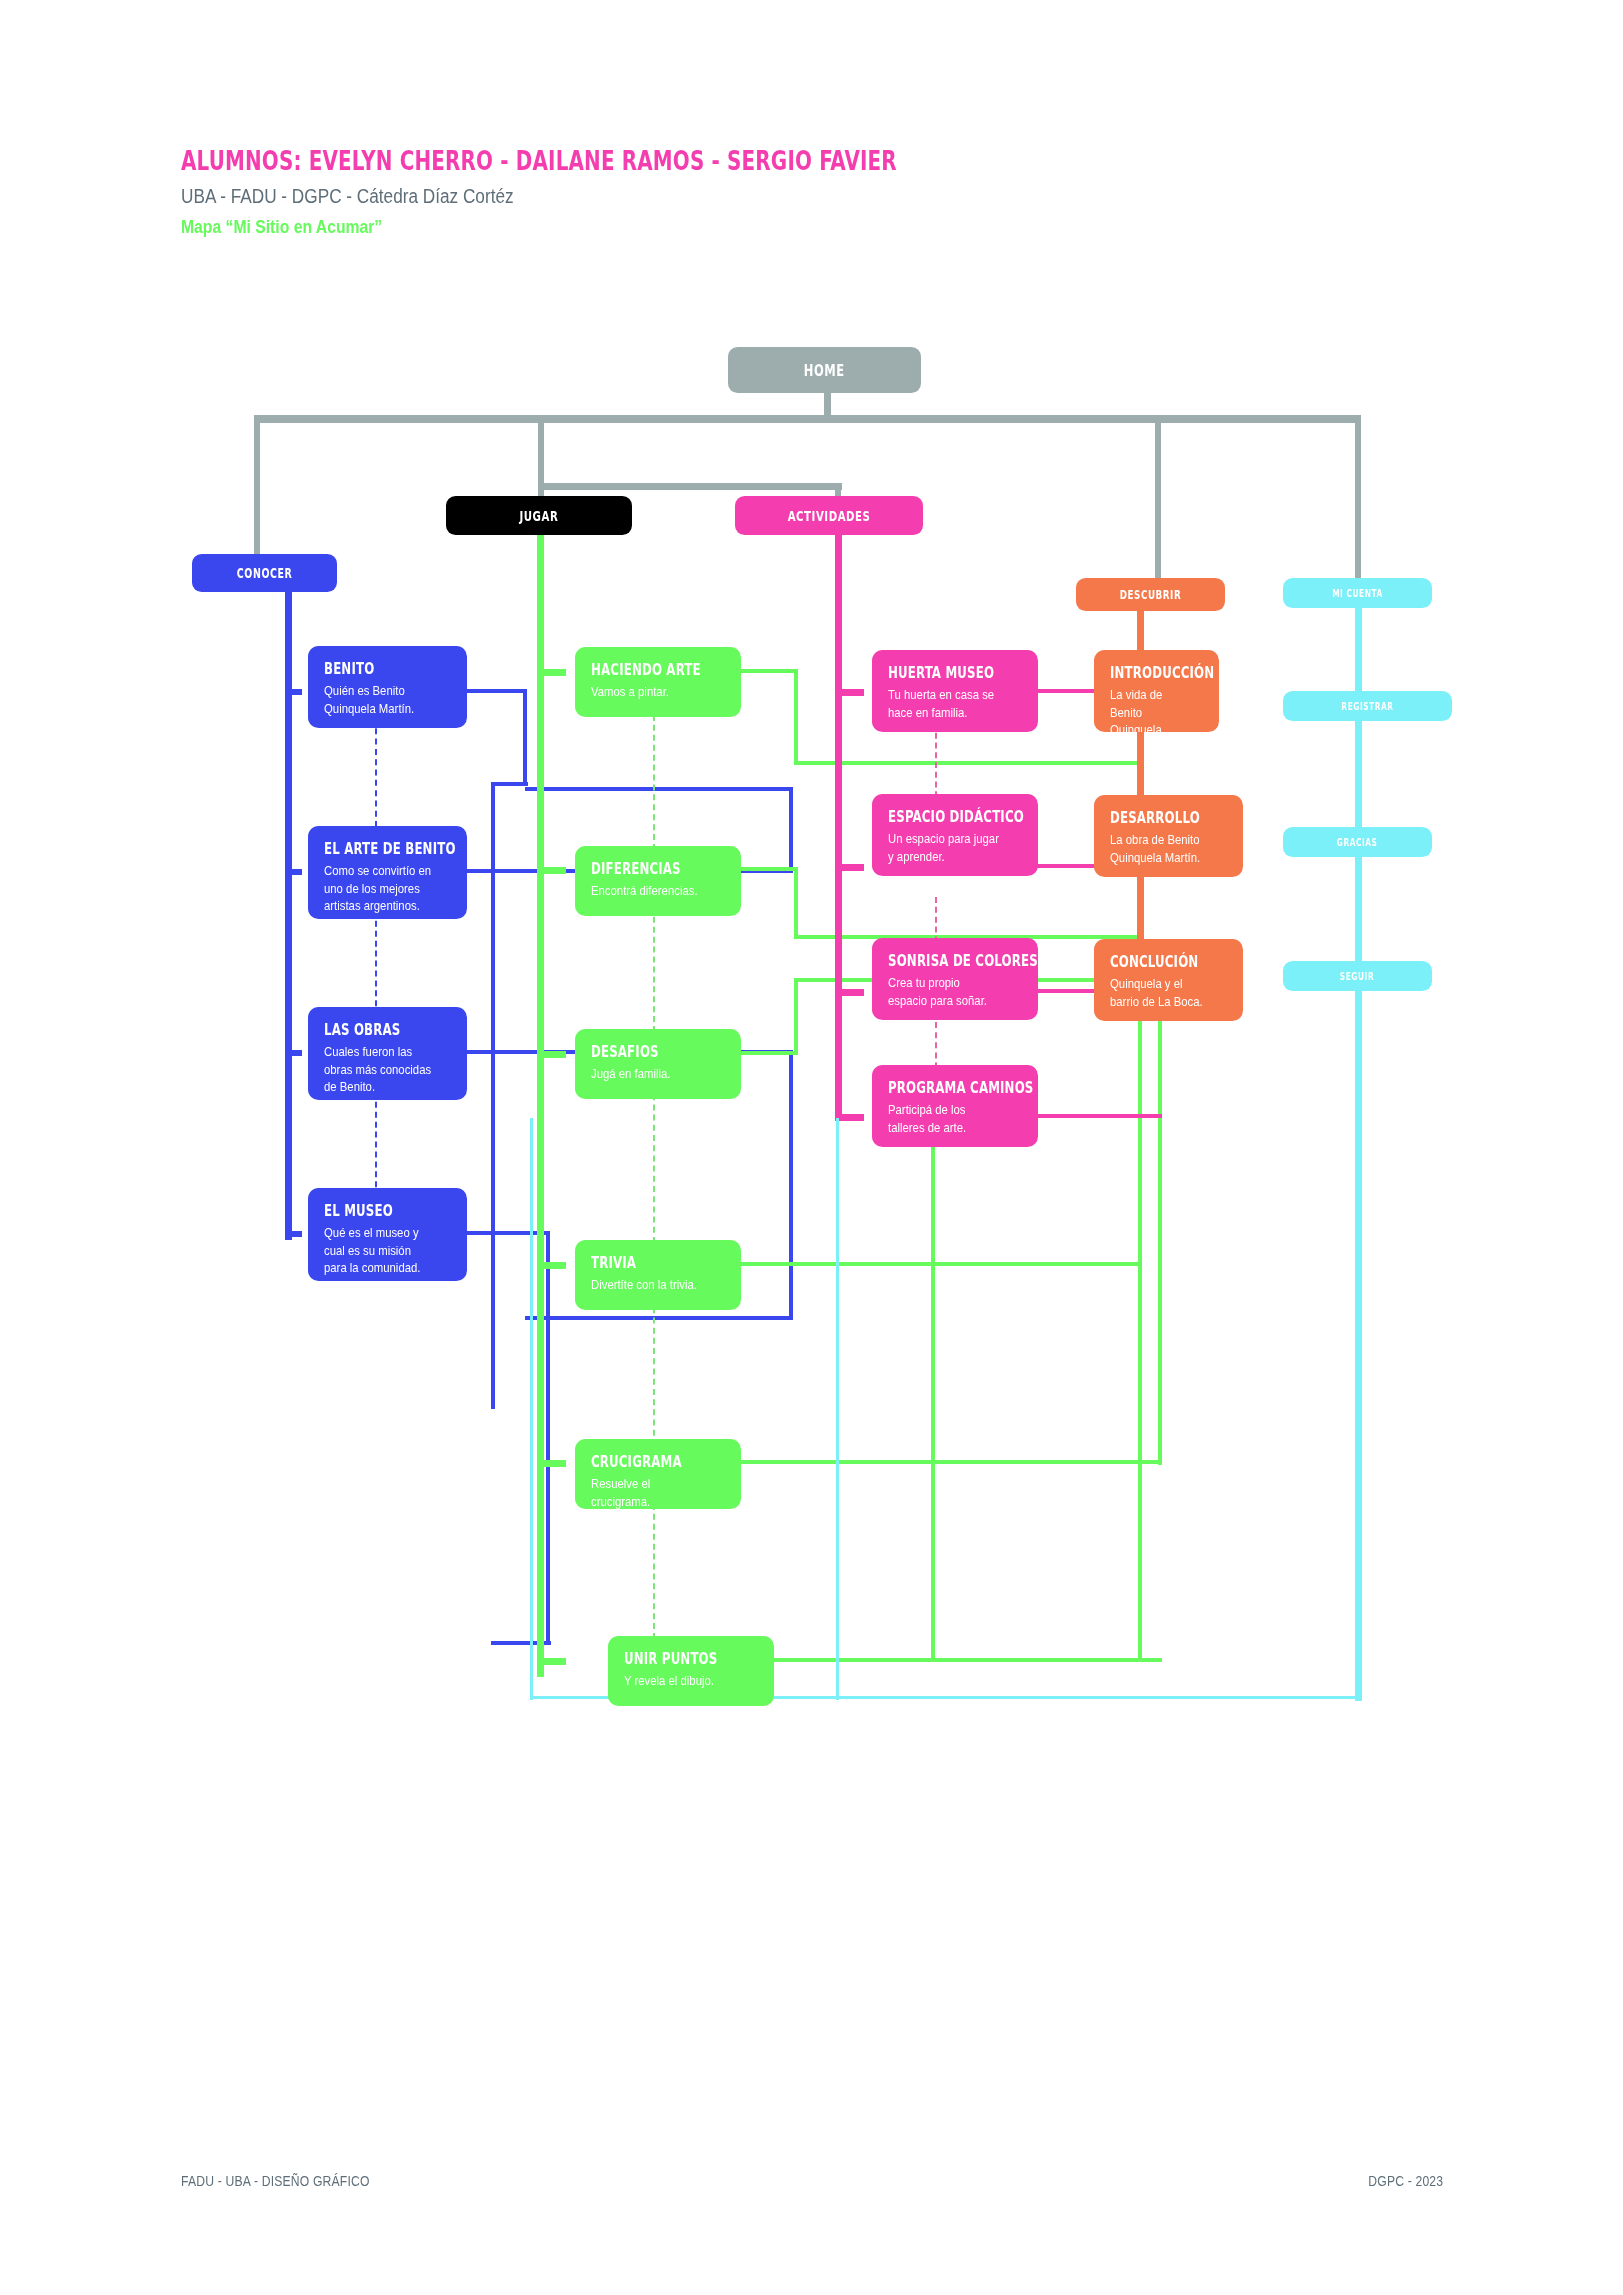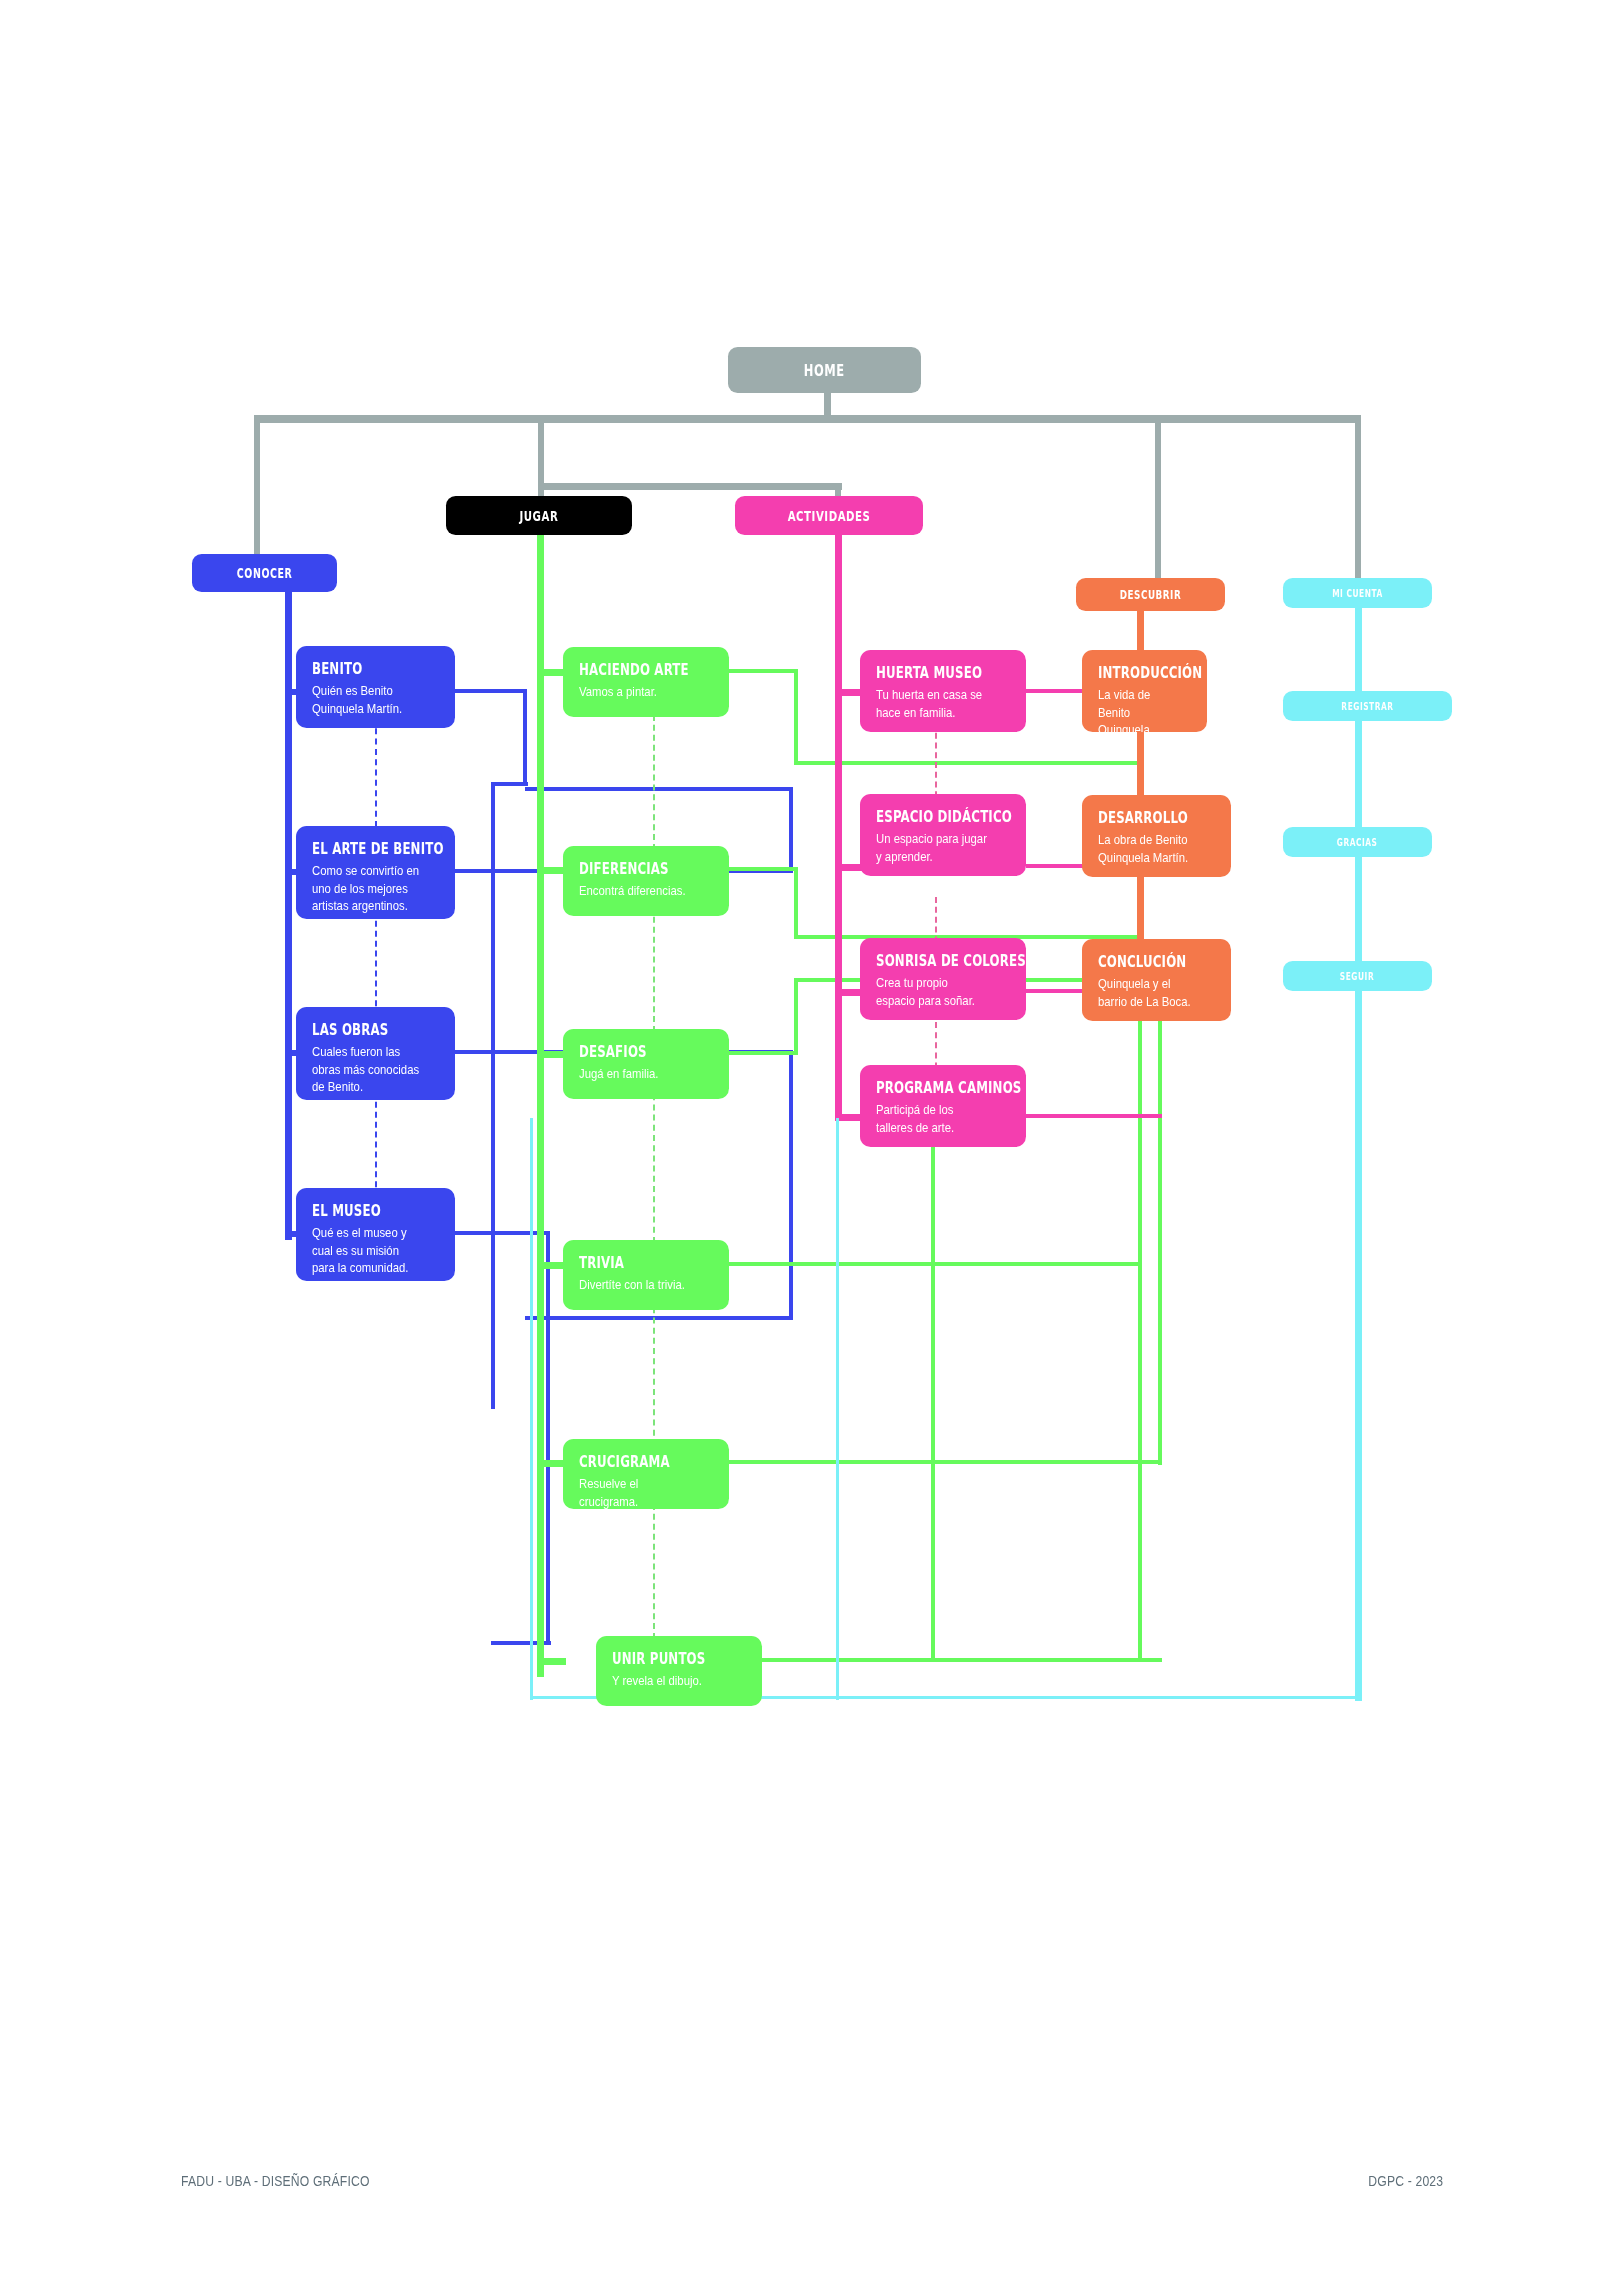--- a/index.html
+++ b/index.html
@@ -98,29 +98,34 @@
   }
   .pill span {
     font-family: "DejaVu Sans Condensed", "Liberation Sans Narrow", "Liberation Sans", sans-serif;
     font-weight: 700;
     transform: scaleX(0.78);
     letter-spacing: 0.7px;
     white-space: nowrap;
   }
 
   
-  .leaf { padding: 12.5px 14.5px 12.5px 16.4px; }
+  .leaf { padding: 12.5px 14.5px 12.5px 16.4px; margin-left: 12px; }
   .leaf .ttl { font-size: 16.4px; display: block; }
   .leaf .dsc { font-size: 13.5px; margin-top: 4.8px; display: block; }
 </style>
 </head>
 <body>
 
 <div id="page">
 
+  <div id="header">
+    <div class="h-title">ALUMNOS: EVELYN CHERRO - DAILANE RAMOS - SERGIO FAVIER</div>
+    <div class="h-sub">UBA - FADU - DGPC - Cátedra Díaz Cortéz</div>
+    <div class="h-map">Mapa “Mi Sitio en Acumar”</div>
+  </div>
 
   <div id="diagram">
 
     <div class="ln" style="left:824px; top:391px; width:6.7px; height:30px; background:#9DACAC;"></div>
 
     <div class="ln" style="left:254px; top:415px; width:1106px; height:7.7px; background:#9DACAC;"></div>
 
     <div class="ln" style="left:254px; top:415px; width:6.3px; height:149px; background:#9DACAC;"></div>
 
     <div class="ln" style="left:538px; top:415px; width:6.3px; height:73px; background:#9DACAC;"></div>

